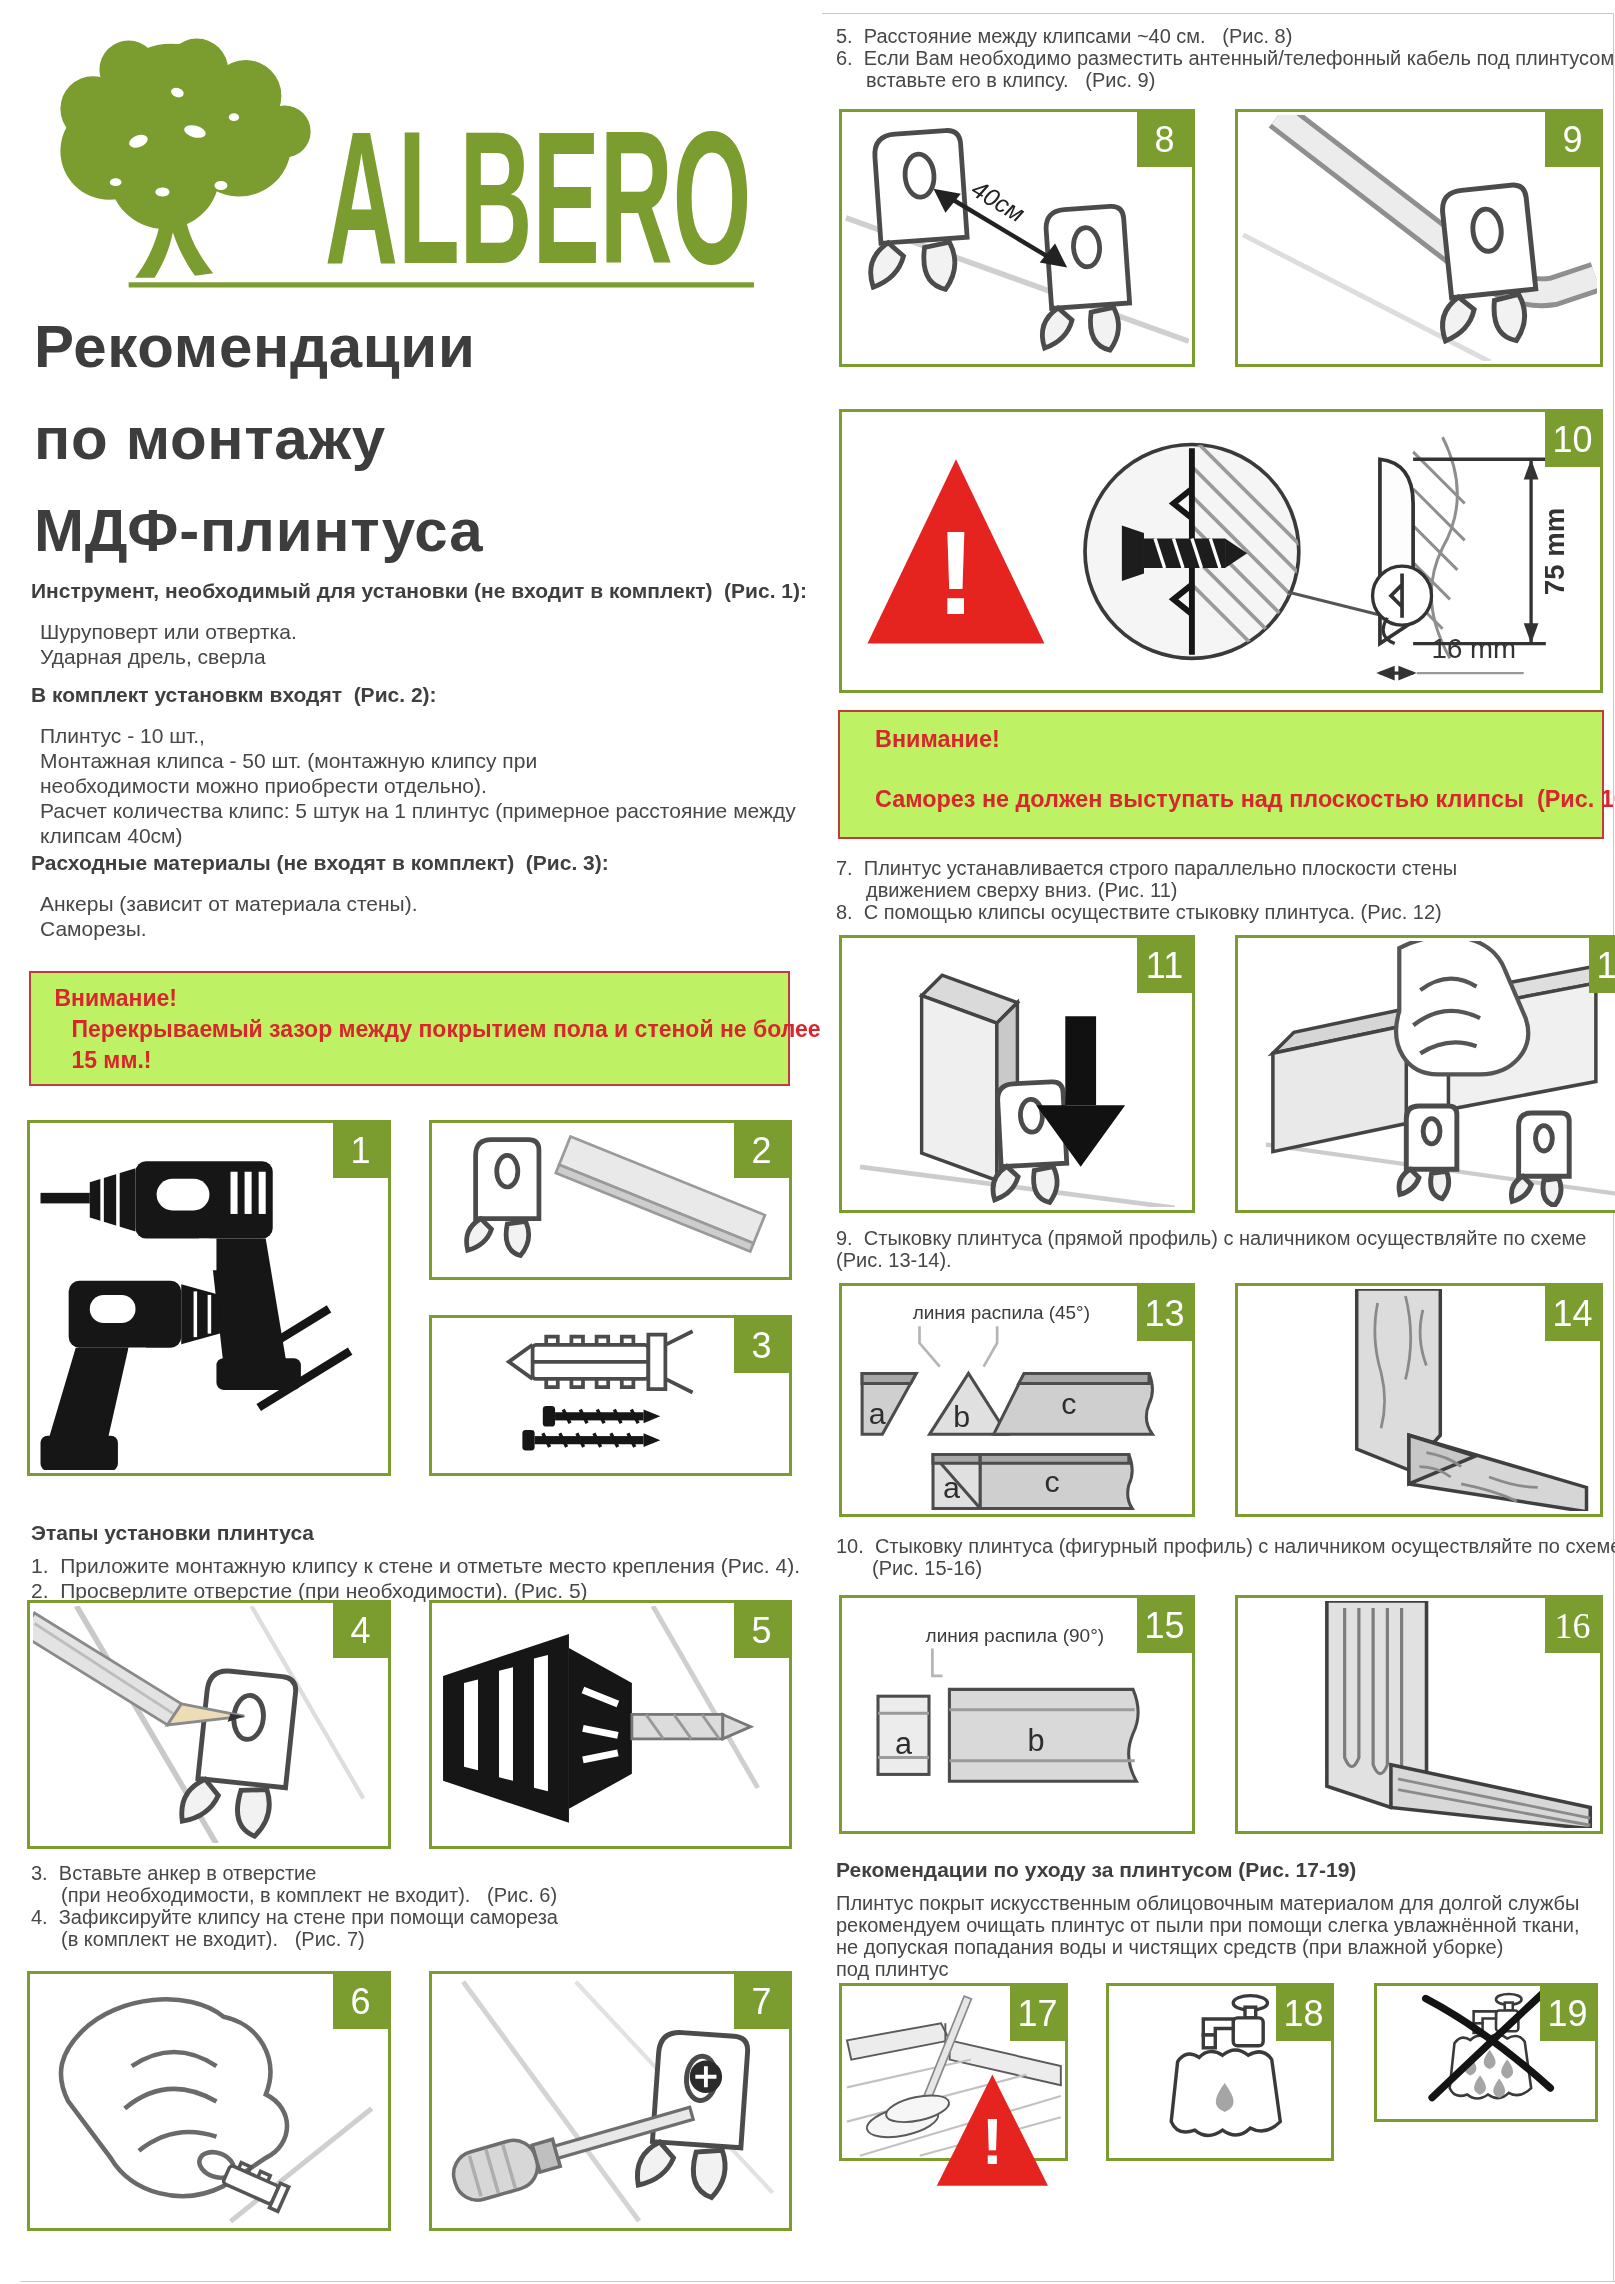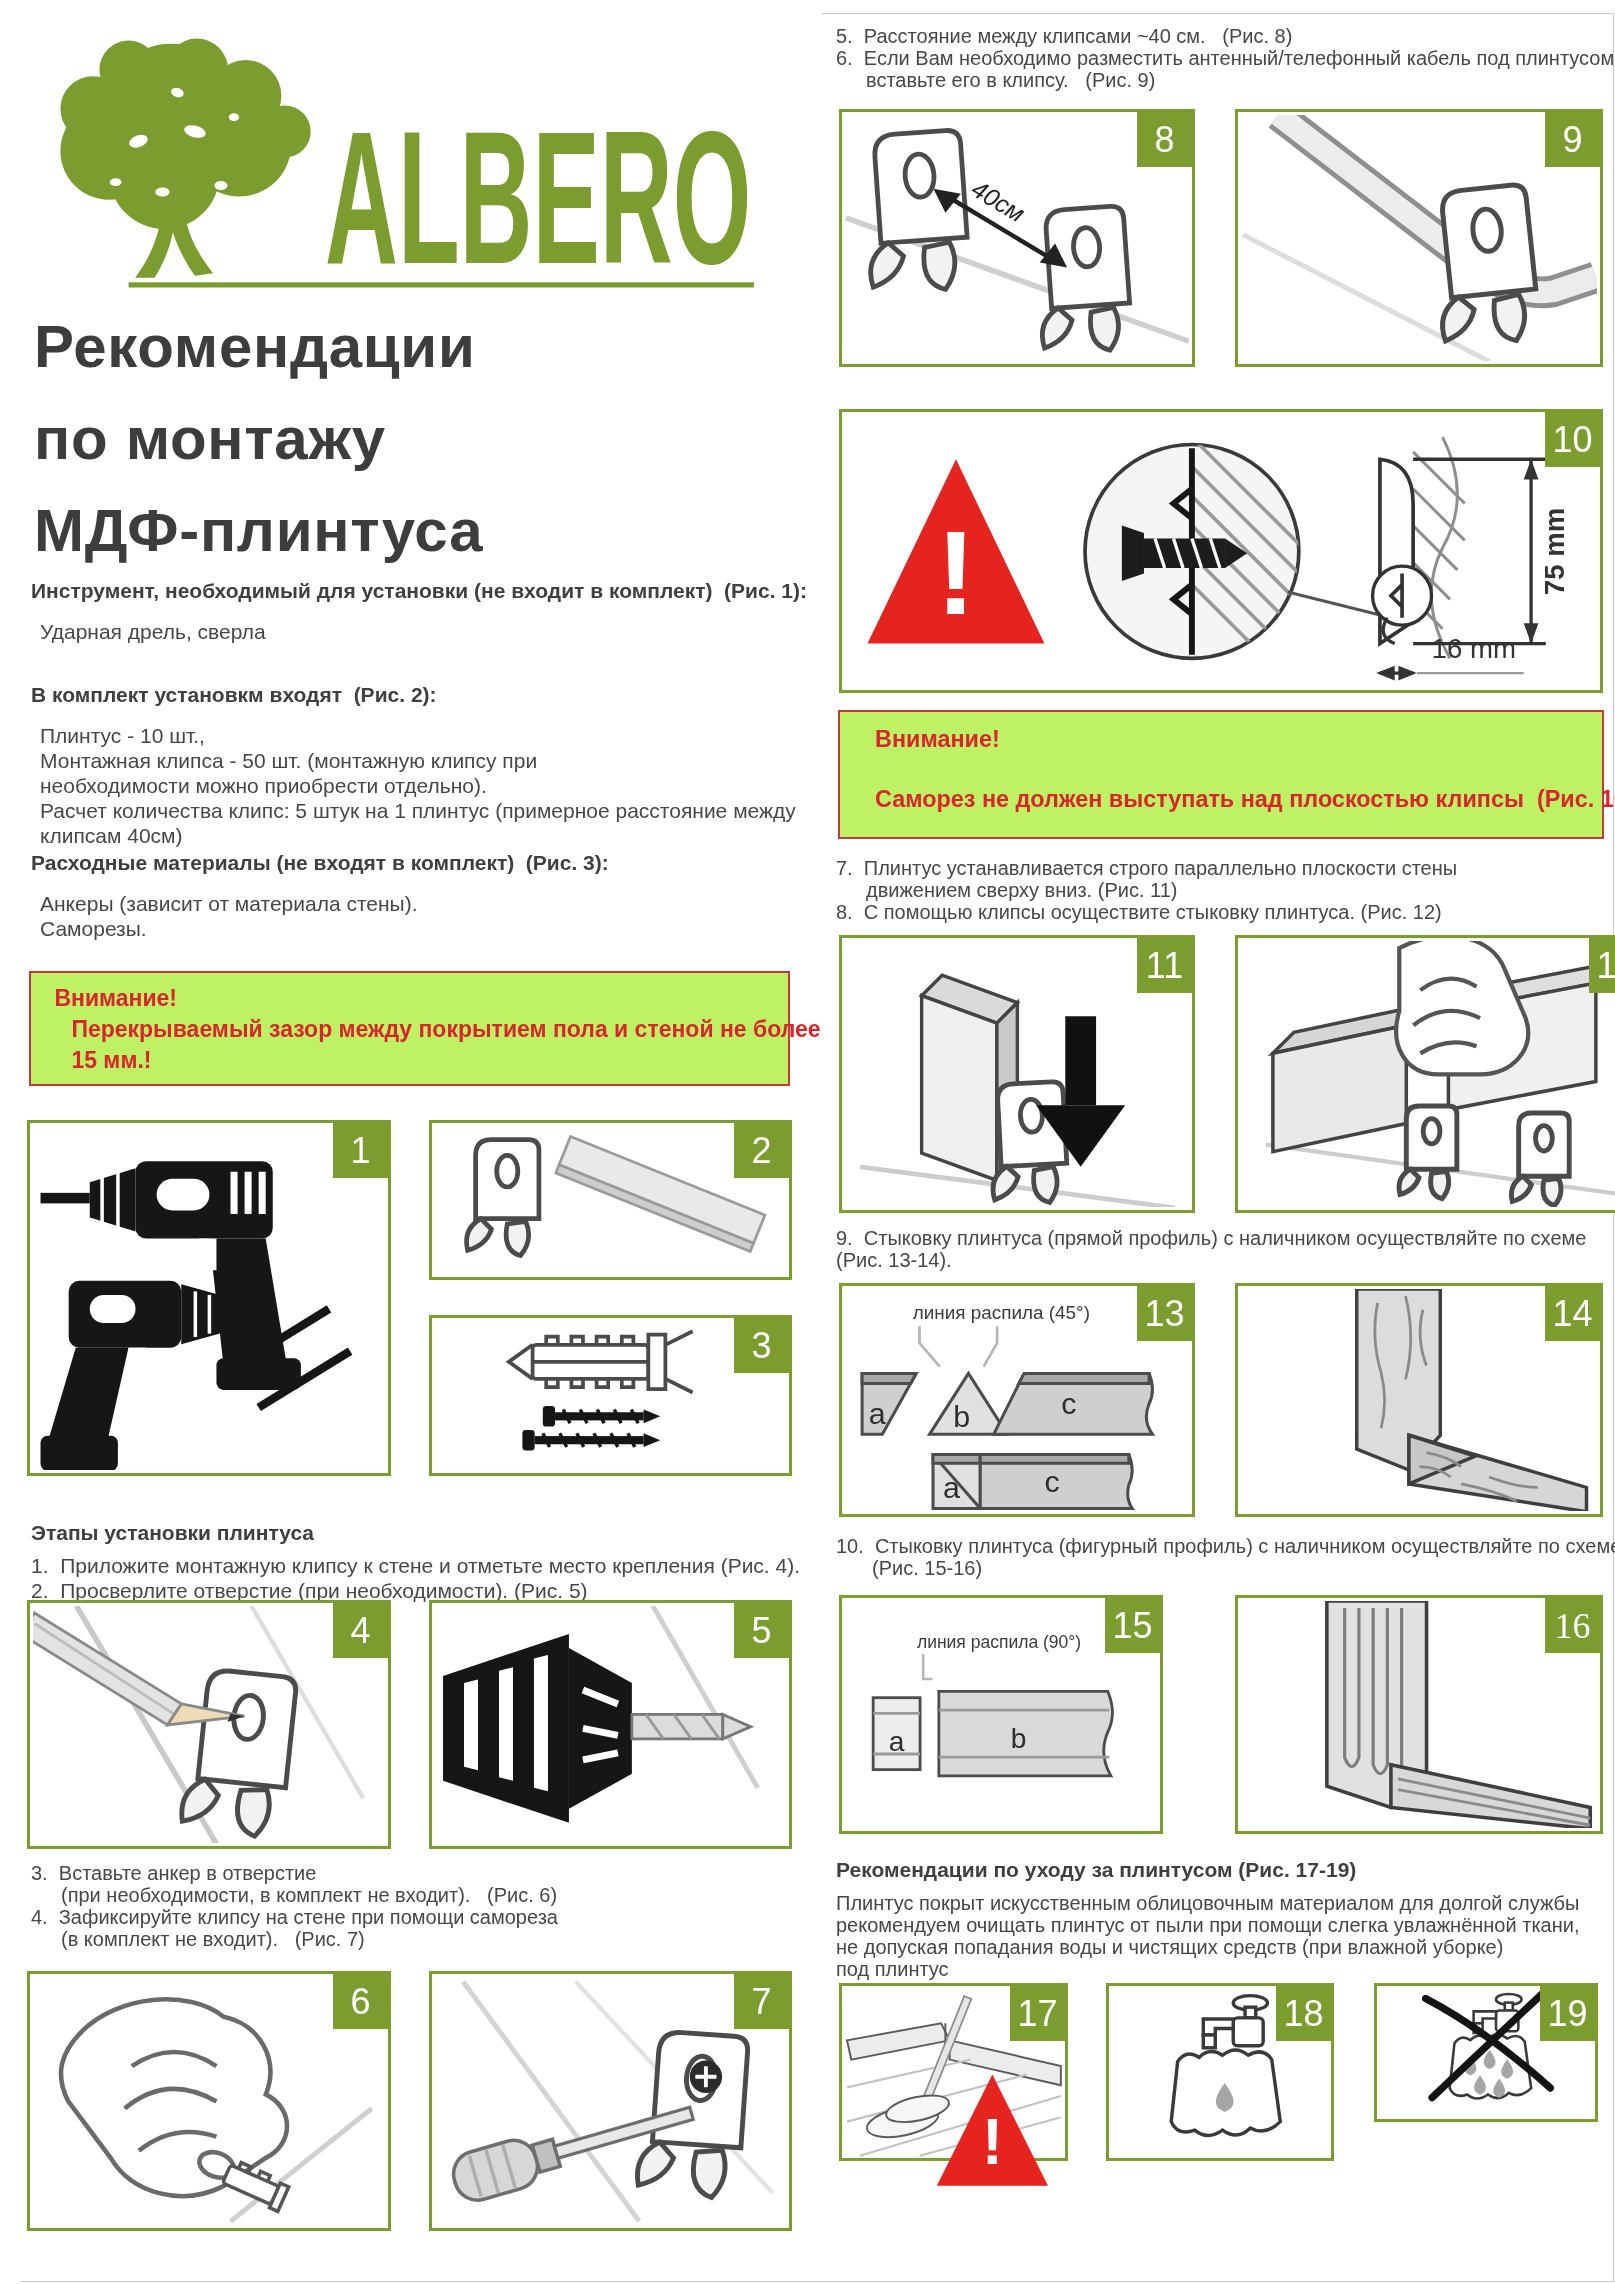--- a/index.html
+++ b/index.html
@@ -37,21 +37,21 @@
   #fig6{left:27px;top:1971px;width:364px;height:260px;}
   #fig7{left:429px;top:1971px;width:363px;height:260px;}
   
   #fig8{left:839px;top:109px;width:356px;height:258px;}
   #fig9{left:1235px;top:109px;width:368px;height:258px;}
   #fig10{left:839px;top:409px;width:764px;height:284px;}
   #fig11{left:839px;top:935px;width:356px;height:278px;}
   #fig12{left:1235px;top:935px;width:412px;height:278px;}
   #fig13{left:839px;top:1283px;width:356px;height:234px;}
   #fig14{left:1235px;top:1283px;width:368px;height:234px;}
-  #fig15{left:839px;top:1595px;width:324px;height:239px;padding-left:20px;}
+  #fig15{left:839px;top:1595px;width:356px;height:239px;padding-left:20px;}
   #fig16{left:1235px;top:1595px;width:368px;height:239px;font-family:Liberation Serif, serif;}
   #fig17{left:839px;top:1983px;width:229px;height:178px;}
   #fig18{left:1106px;top:1983px;width:228px;height:178px;}
   #fig19{left:1374px;top:1983px;width:224px;height:139px;}
   .edge{position:absolute;background:#c9c9c9;}
 </style>
 </head>
 <body>
 
 <div class="edge" style="left:822px;top:13px;width:792px;height:1.3px;"></div>
@@ -87,20 +87,21 @@
 
 <div class="title">
   <div>Рекомендации</div>
   <div>по монтажу</div>
   <div>МДФ-плинтуса</div>
 </div>
 
 <div class="abs" style="left:31px;top:579px;">
   <div class="h pre">Инструмент, необходимый для установки (не входит в комплект)  (Рис. 1):</div>
   <div class="t lines">
+    <div class="pre">Шуруповерт или отвертка.</div>
     <div class="pre">Ударная дрель, сверла</div>
   </div>
 </div>
 
 <div class="abs" style="left:31px;top:683px;">
   <div class="h pre">В комплект установкм входят  (Рис. 2):</div>
   <div class="t lines">
     <div class="pre">Плинтус - 10 шт.,</div>
     <div class="pre">Монтажная клипса - 50 шт. (монтажную клипсу при</div>
     <div class="pre">необходимости можно приобрести отдельно).</div>

